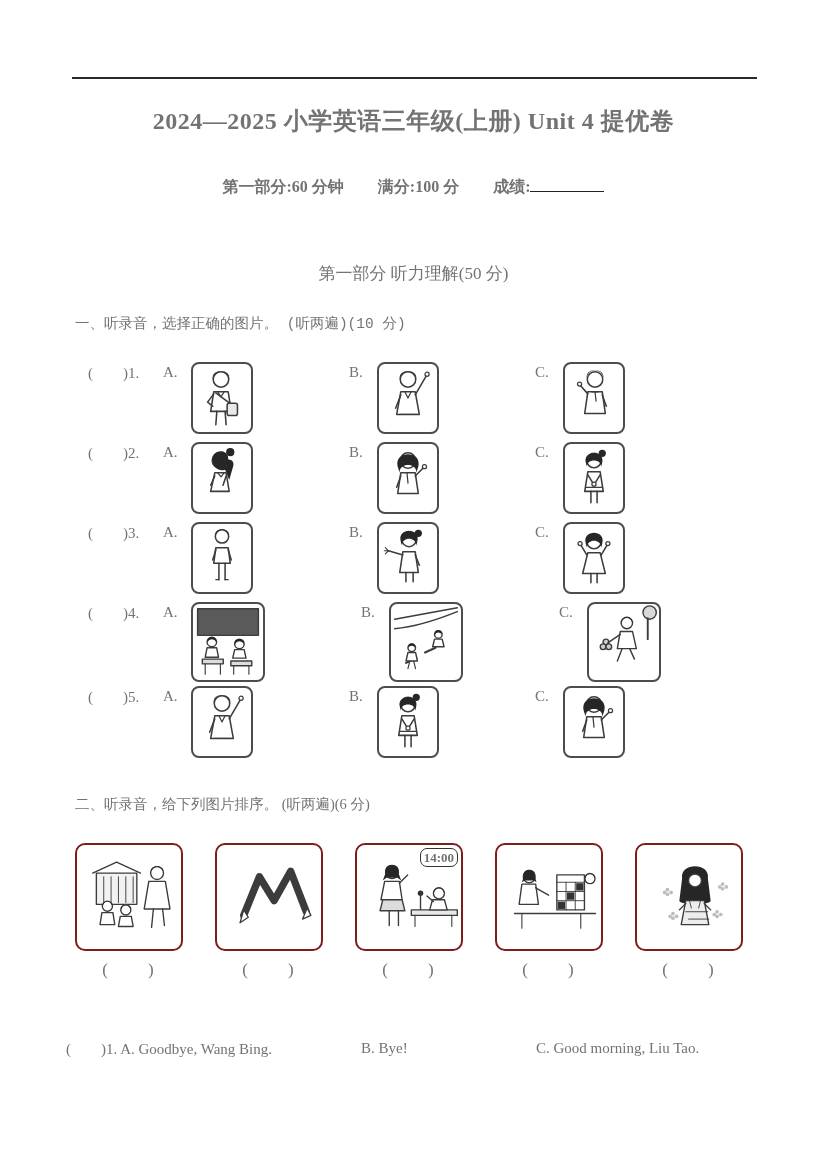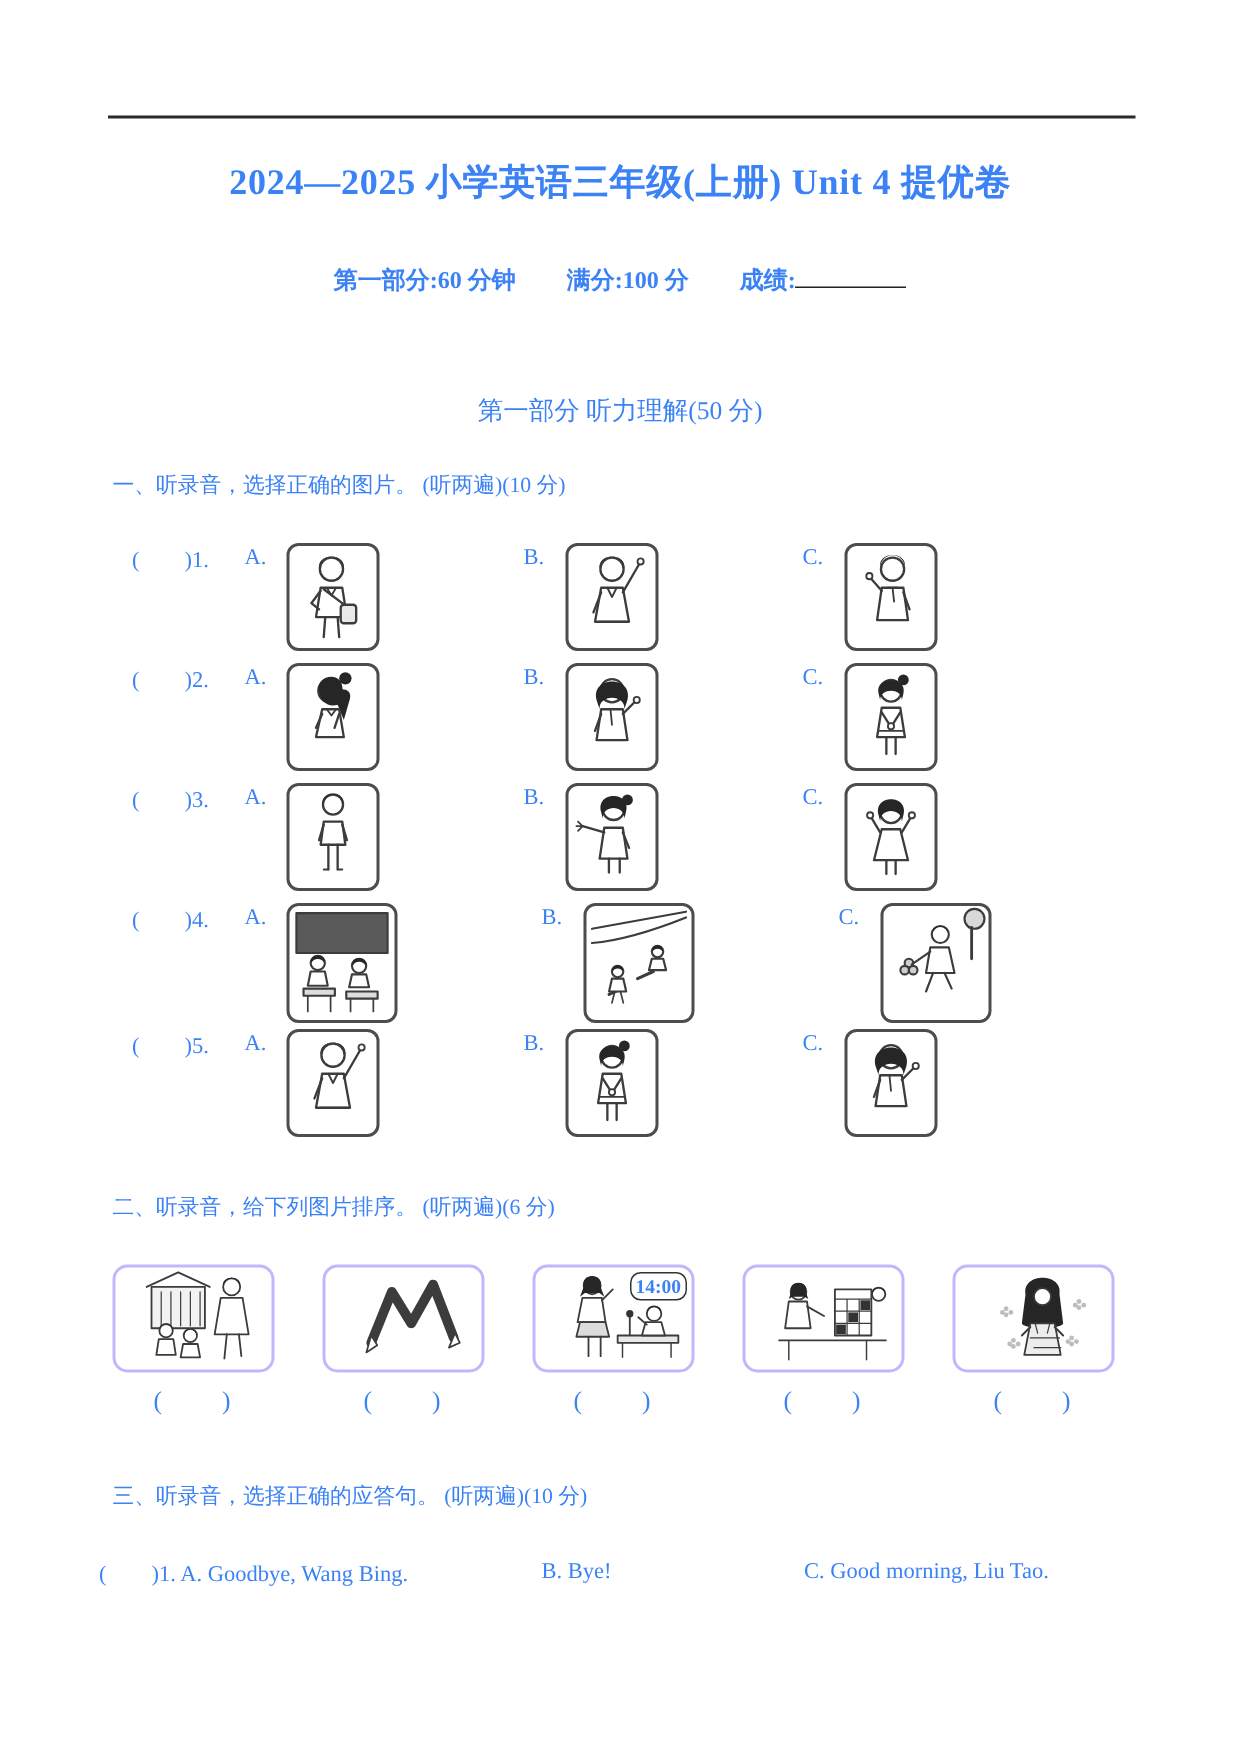--- a/index.html
+++ b/index.html
@@ -1,41 +1,41 @@
 <!DOCTYPE html>
 <html><head>
 <meta charset="utf-8">
 <style>
   html,body{margin:0;padding:0;background:#fff;}
   .page{position:relative;width:827px;height:1169px;background:#fff;overflow:hidden;
-        font-family:"Liberation Serif","DejaVu Serif",serif;color:#3b82f6;}
+        font-family:"Liberation Serif","DejaVu Serif",serif;color:#737373;}
   .top-rule{position:absolute;left:72px;top:77px;width:685px;border-top:2.5px solid #2a2a2a;}
   .title{position:absolute;left:0;top:105px;width:100%;margin:0;text-align:center;
          font-size:24px;font-weight:bold;letter-spacing:.5px;}
   .meta{position:absolute;left:0;top:176px;width:100%;text-align:center;
         font-size:16px;font-weight:bold;}
   .meta span.part-gap{margin-right:30px;}
   .score-line{display:inline-block;width:74px;height:15px;border-bottom:1.6px solid #222;vertical-align:baseline;}
   .part-header{position:absolute;left:0;top:262px;width:100%;margin:0;text-align:center;
                font-size:17px;font-weight:normal;}
   .sec-head{position:absolute;left:75px;font-size:14.5px;font-weight:500;}
-  .s1h{top:314px;} .s2h{top:795px;} .s3h{top:988px;}
+  .s1h{top:314px;font-family:Liberation Mono, monospace;} .s2h{top:795px;} .s3h{top:988px;}
   .sec1{position:absolute;left:88px;top:362px;width:700px;}
   .q-row{display:flex;align-items:flex-start;margin-bottom:8px;height:72px;}
   .q-row.scene{height:80px;margin-bottom:4px;}
   .q-pre{width:75px;font-size:15px;white-space:nowrap;padding-top:2px;}
   .opt-label{width:28px;font-size:15px;padding-top:2px;}
   .ml{margin-left:96px;}
   .img-box{width:62px;height:72px;box-sizing:border-box;border:2px solid #4d4d4d;border-radius:8px;
            background:#fff;overflow:hidden;position:relative;flex:none;}
   .q-row.scene .img-box{width:74px;height:80px;}
   .img-box svg{width:100%;height:100%;display:block;}
   .sec2{position:absolute;left:75px;top:843px;display:flex;}
   .s2-item{width:108px;margin-right:32px;text-align:center;}
-  .s2-box{width:108px;height:72px;box-sizing:border-box;border:2px solid #c4b5fd;border-radius:10px;
+  .s2-box{width:108px;height:108px;box-sizing:border-box;border:2px solid #7f1d1d;border-radius:10px;
           background:#fff;position:relative;overflow:hidden;padding-left:12px;}
   .s2-box svg{width:100%;height:100%;display:block;}
   .s2-blank{margin-top:7px;font-size:17px;letter-spacing:2px;}
   .clock-badge{position:absolute;top:3px;right:3px;border:1.6px solid #333;border-radius:7px;
                padding:0 3px;font-size:13px;font-weight:bold;background:#fff;line-height:17px;}
   .sec3-item{position:absolute;left:66px;top:1040px;display:grid;
              grid-template-columns:295px 175px auto;font-size:15px;}
   .s3opt{white-space:nowrap;}
   .hidden-defs{position:absolute;width:0;height:0;overflow:hidden;}
 </style>
@@ -412,20 +412,19 @@
     <div class="s2-item">
       <div class="s2-box">
           <svg>
             <use href="#fig-flowergirl"></use>
           </svg>
         </div>
       <div class="s2-blank">(　　)</div>
     </div>
   </div>
 
-  <div class="sec-head s3h">三、听录音，选择正确的应答句。 (听两遍)(10 分)</div>
 
   <div class="sec3-item">
     <span class="s3opt"><span>(　　)</span><span>1.</span> <span>A.</span> <span>Goodbye, Wang Bing.</span></span>
     <span class="s3opt"><span>B.</span> <span>Bye!</span></span>
     <span class="s3opt"><span>C.</span> <span>Good morning, Liu Tao.</span></span>
   </div>
 </div>
 
 </body></html>

